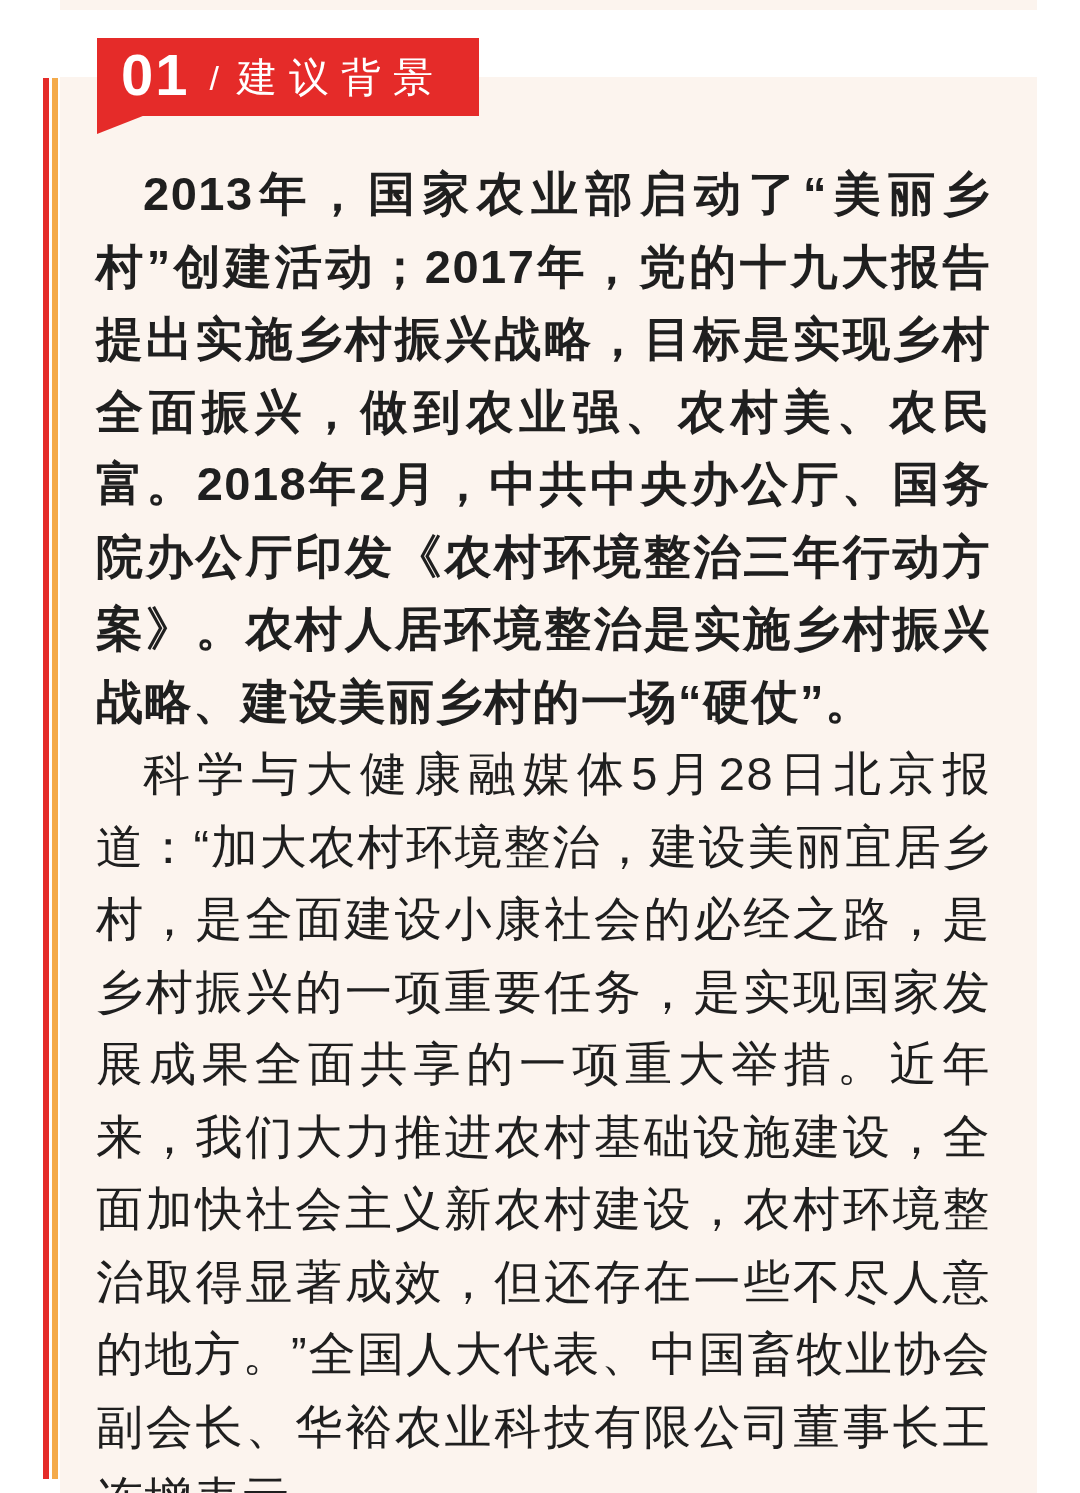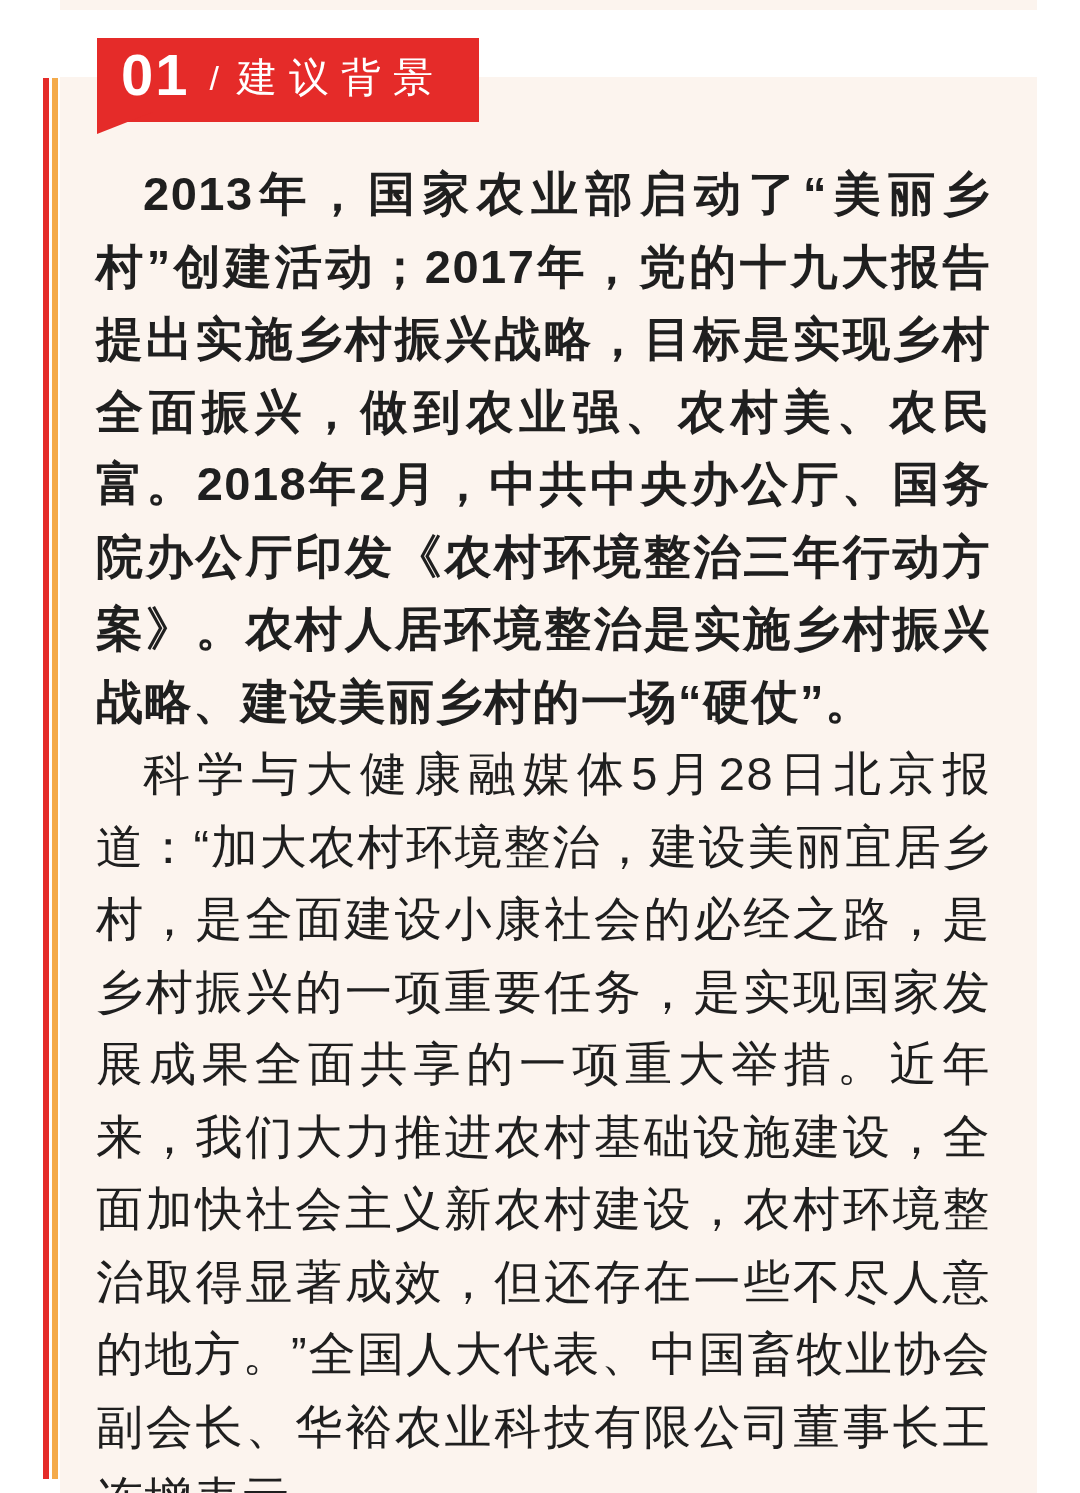--- a/index.html
+++ b/index.html
@@ -48,21 +48,21 @@
   }
 
   
   .badge {
     position: absolute;
     left: 97px;
     top: 38px;
     height: 74px;
     display: inline-flex;
     align-items: center;
-    padding: 0 34px 10px 24px;
+    padding: 0 34px 4px 24px;
     color: #ffffff;
     z-index: 2;
   }
   .badge-num {
     font-size: 58px;
     font-weight: 700;
     letter-spacing: 2px;
     line-height: 1;
   }
   .badge-sep {

